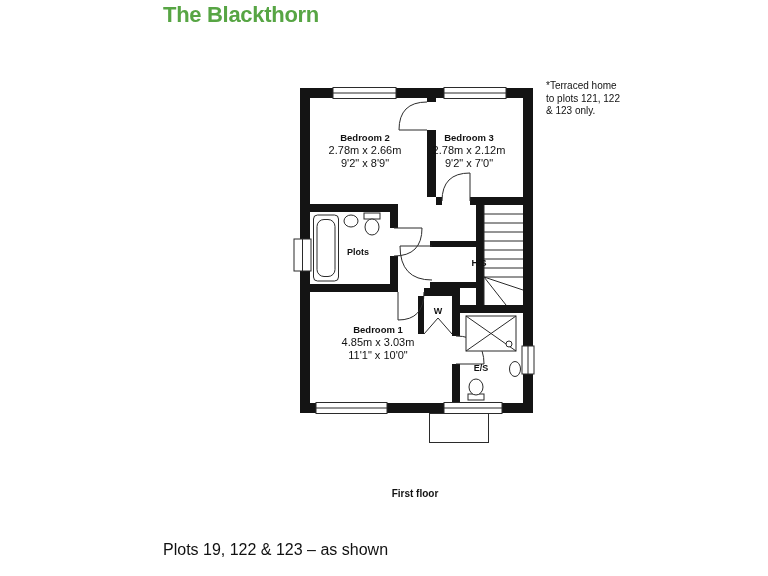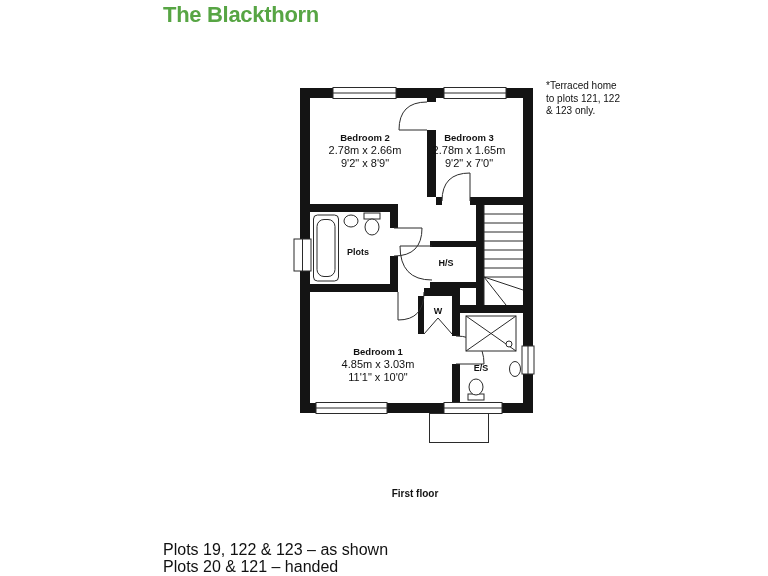--- a/index.html
+++ b/index.html
@@ -116,37 +116,36 @@
   </svg>
 
   <div class="room-label" style="left:365px; top:131px;">
     <div class="room-name">Bedroom 2</div>
     <div class="room-dim">2.78m x 2.66m</div>
     <div class="room-dim">9'2" x 8'9"</div>
   </div>
 
   <div class="room-label" style="left:469px; top:131px;text-align:center;">
     <div class="room-name">Bedroom 3</div>
-    <div class="room-dim">2.78m x 1.65m</div>
+    <div class="room-dim">2.78m x 2.12m</div>
     <div class="room-dim">9'2" x 7'0"</div>
   </div>
 
-  <div class="room-label" style="left:378px; top:345px;">
+  <div class="room-label" style="left:378px; top:323px;">
     <div class="room-name">Bedroom 1</div>
     <div class="room-dim">4.85m x 3.03m</div>
     <div class="room-dim">11'1" x 10'0"</div>
   </div>
 
   <div class="small-label" style="left:358px; top:252px;">Plots</div>
-  <div class="small-label" style="left:446px; top:263px;">H/S</div>
+  <div class="small-label" style="left:479px; top:263px;">H/S</div>
   <div class="small-label" style="left:438px; top:311px;">W</div>
   <div class="small-label" style="left:481px; top:368px;">E/S</div>
 
   <div class="note">*Terraced home to plots 121, 122 &amp; 123 only.</div>
 
   <div class="floor-label">First floor</div>
 
   <div class="footer">
     <div>Plots 19, 122 &amp; 123 – as shown</div>
-    <div>Plots 20 &amp; 121 – handed</div>
   </div>
 
 </div>
 
 </body></html>

